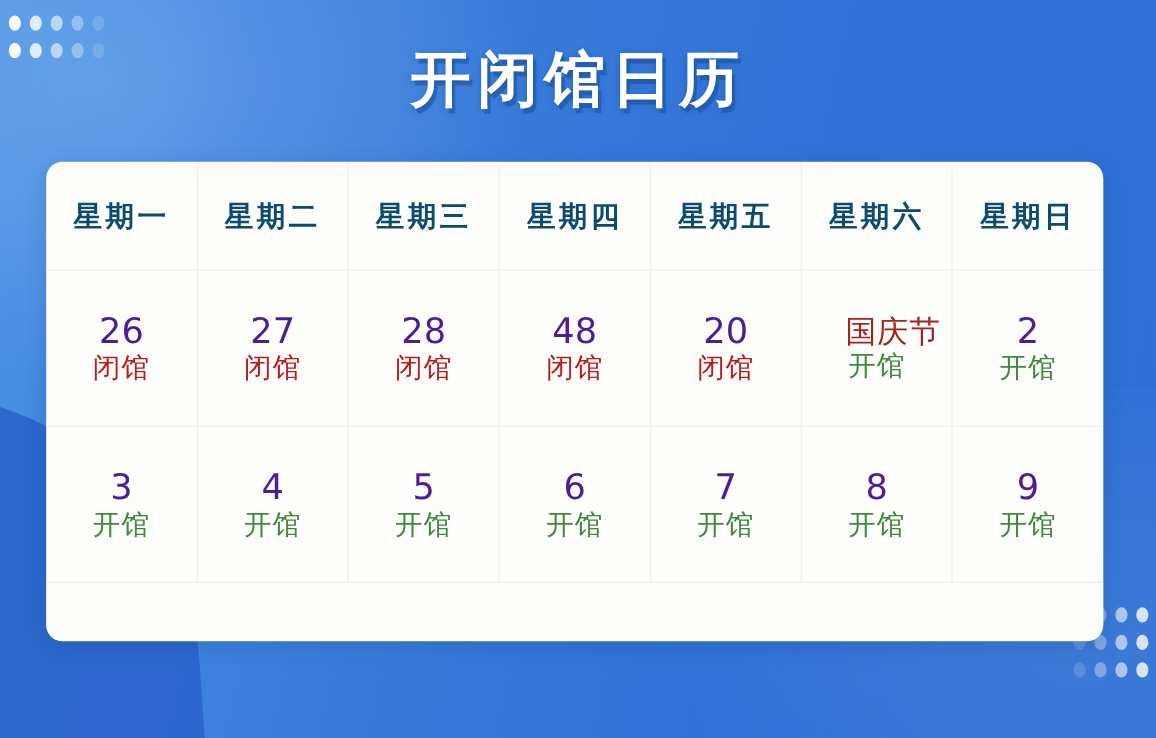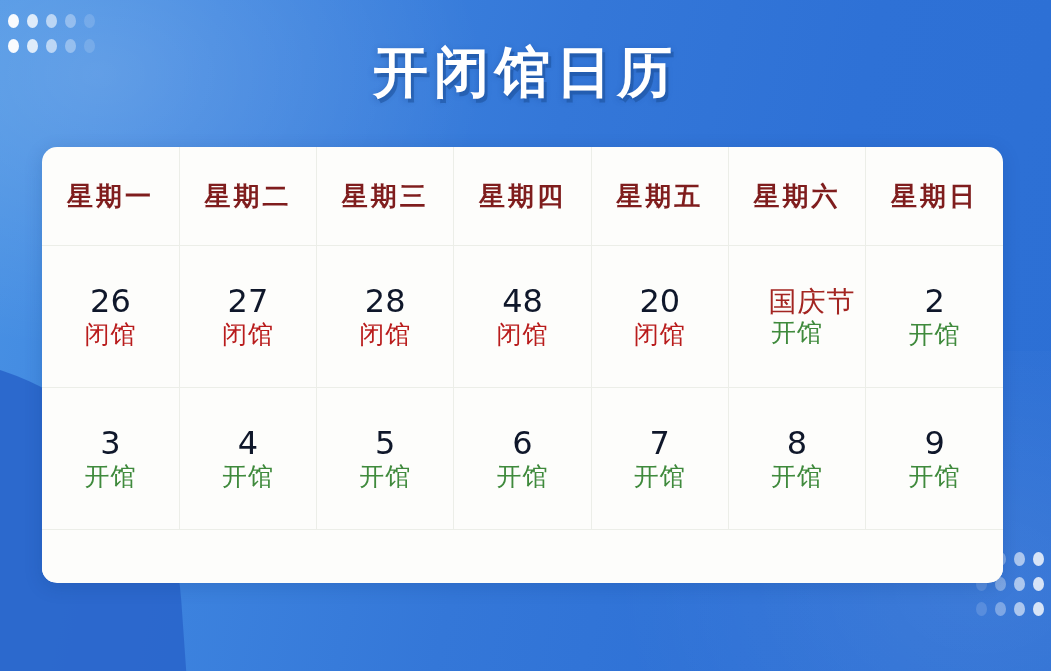--- a/index.html
+++ b/index.html
@@ -131,41 +131,41 @@
   table.cal th:last-child, table.cal td:last-child {
     border-right: none;
   }
 
   thead th {
     height: 96px;
     font-family: "DejaVu Sans", "Liberation Sans", sans-serif;
     font-size: 26px;
     font-weight: bold;
     letter-spacing: 3px;
-    color: #7f1d1d;
+    color: #0c4a6e;
     background: #fbfbf7;
   }
 
   tbody td {
     height: 141px;
     padding: 0;
   }
   .cell {
     display: flex;
     flex-direction: column;
     align-items: center;
     justify-content: center;
     height: 141px;
     line-height: 1.12;
   }
   .daynum {
     font-family: "DejaVu Sans", "Liberation Sans", sans-serif;
     font-size: 32px;
     font-weight: normal;
-    color: #0f172a;
+    color: #4c1d95;
     letter-spacing: 0px;
     margin-bottom: 2px;
   }
   .daynum.holiday {
     font-size: 28px;
     color: #a32521;
     letter-spacing: 1px;
     margin-left: 30px;
   }
   .status {

